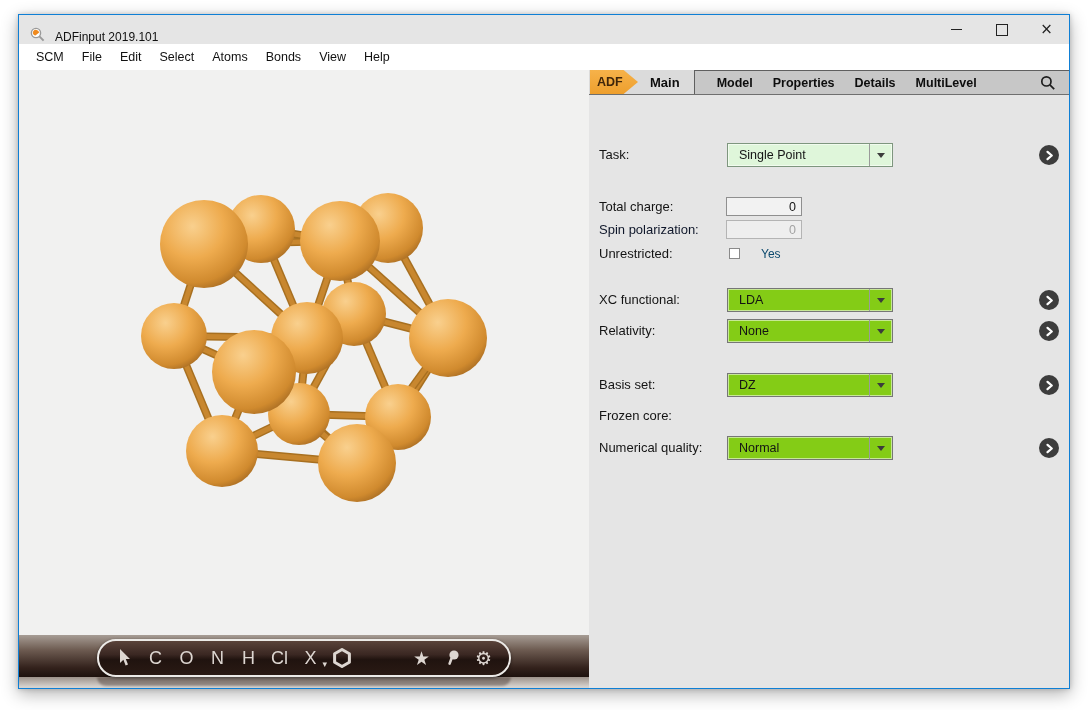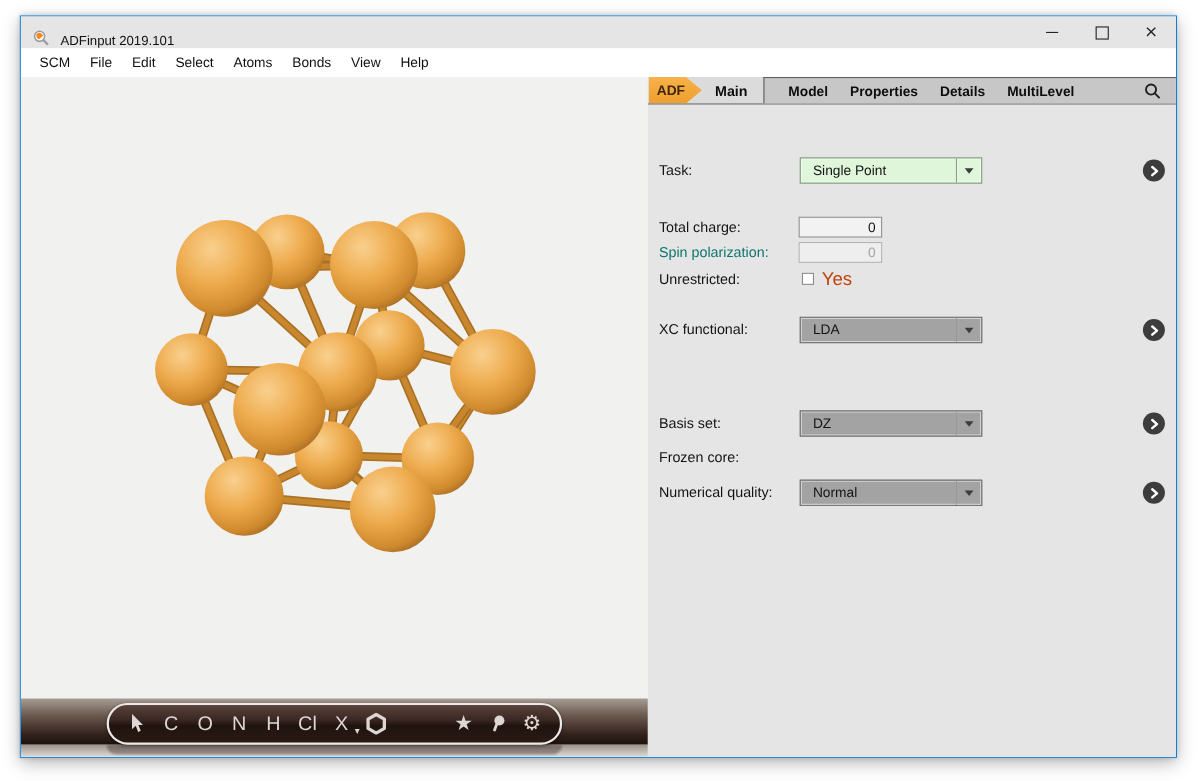--- a/index.html
+++ b/index.html
@@ -50,35 +50,35 @@
   .adf-tab span{font-size:12.5px;font-weight:bold;color:#40260a;margin-left:7px;text-align:center;}
   .main-tab{display:flex;align-items:center;padding:0 14px 0 12px;cursor:default;}
   .main-tab span{font-size:13px;font-weight:bold;color:#0d0d0d;}
   .tab-group{flex:1;display:flex;align-items:center;background:#c7c7c7;
     border-left:1px solid #5f5f5f;border-top:1px solid #5f5f5f;padding-left:12px;gap:0;}
   .tab-group .tab{font-size:12.5px;font-weight:bold;color:#0d0d0d;padding:0 10px;cursor:default;}
   .search-btn{margin-left:auto;margin-right:10px;width:22px;height:22px;display:flex;align-items:center;justify-content:center;cursor:default;}
   
   .frow{position:absolute;left:0;right:0;height:24px;}
   .flabel{position:absolute;left:10px;top:0;line-height:24px;font-size:13px;color:#141414;}
-  .flabel.disabled{color:#0f766e;}
+  .flabel.disabled{color:#0f172a;}
   .dropdown{position:absolute;left:138px;top:0;width:166px;height:24px;box-sizing:border-box;
-    border:1px solid #767676;background:#a3a3a3;display:flex;align-items:stretch;cursor:default;
+    border:1px solid #767676;background:#84cc16;display:flex;align-items:stretch;cursor:default;
     box-shadow:inset 0 0 0 1px rgba(255,255,255,.55);}
   .dropdown.green{background:#dff6da;border-color:#7e967e;}
   .dd-value{flex:1;font-size:12.5px;color:#141414;line-height:22px;padding-left:11px;overflow:hidden;white-space:nowrap;}
   .dd-btn{width:22px;border-left:1px solid #9a9a9a;display:flex;align-items:center;justify-content:center;}
   .caret{width:0;height:0;border-left:4px solid transparent;border-right:4px solid transparent;border-top:5px solid #3c3c3c;}
   .num-input{position:absolute;left:137px;top:2px;width:76px;height:19px;box-sizing:border-box;
     border:1px solid #8f8f8f;background:#f2f2f2;font-size:12.5px;color:#141414;text-align:right;
     padding:0 5px 0 2px;font-family:"Liberation Sans",sans-serif;}
   .num-input.disabled{color:#a3a3a3;border-color:#b4b4b4;background:#eeeeee;}
   .checkbox{position:absolute;left:140px;top:6px;width:11px;height:11px;box-sizing:border-box;
     border:1px solid #8a8a8a;background:#fff;cursor:default;}
-  .cb-label{position:absolute;left:158px;top:0;line-height:24px;font-size:17px;color:#c2410c;}
+  .cb-label{position:absolute;left:172px;top:0;line-height:24px;font-size:12px;color:#0c4a6e;}
   .more-btn{position:absolute;left:450px;top:2px;width:20px;height:20px;border-radius:50%;
     background:#3d3d3d;border:none;display:flex;align-items:center;justify-content:center;cursor:default;padding:0;}
 </style>
 </head>
 <body>
 
 <div id="stage">
   <div id="appwindow">
 
     <div class="titlebar">
@@ -304,20 +304,34 @@
                 <i class="caret"></i>
               </span>
           </div>
           <button class="more-btn">
             <svg width="11" height="11" viewBox="0 0 11 11">
               <polyline points="3.5,1.8 7.8,5.5 3.5,9.2" fill="none" stroke="#fff" stroke-width="2.2" stroke-linecap="round" stroke-linejoin="round"></polyline>
             </svg>
           </button>
         </div>
 
+        <div class="frow" style="top:249px">
+          <span class="flabel">Relativity:</span>
+          <div class="dropdown">
+            <span class="dd-value">None</span>
+            <span class="dd-btn">
+                <i class="caret"></i>
+              </span>
+          </div>
+          <button class="more-btn">
+            <svg width="11" height="11" viewBox="0 0 11 11">
+              <polyline points="3.5,1.8 7.8,5.5 3.5,9.2" fill="none" stroke="#fff" stroke-width="2.2" stroke-linecap="round" stroke-linejoin="round"></polyline>
+            </svg>
+          </button>
+        </div>
 
         <div class="frow" style="top:303px">
           <span class="flabel">Basis set:</span>
           <div class="dropdown">
             <span class="dd-value">DZ</span>
             <span class="dd-btn">
                 <i class="caret"></i>
               </span>
           </div>
           <button class="more-btn">

